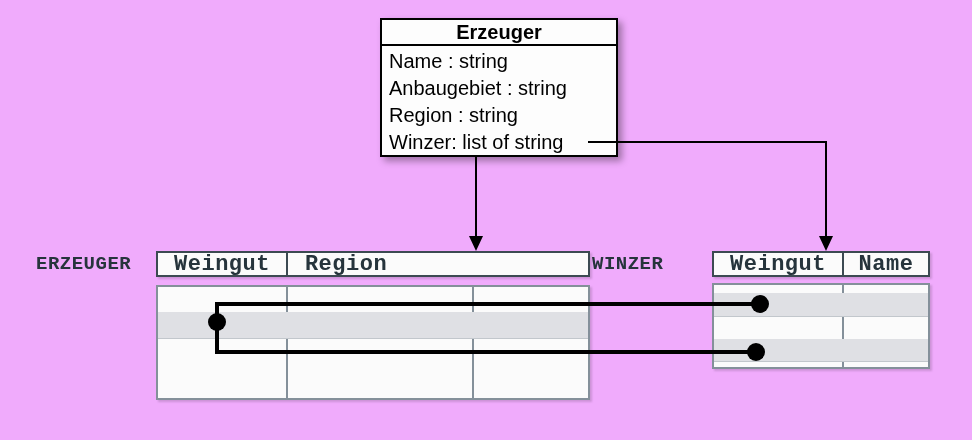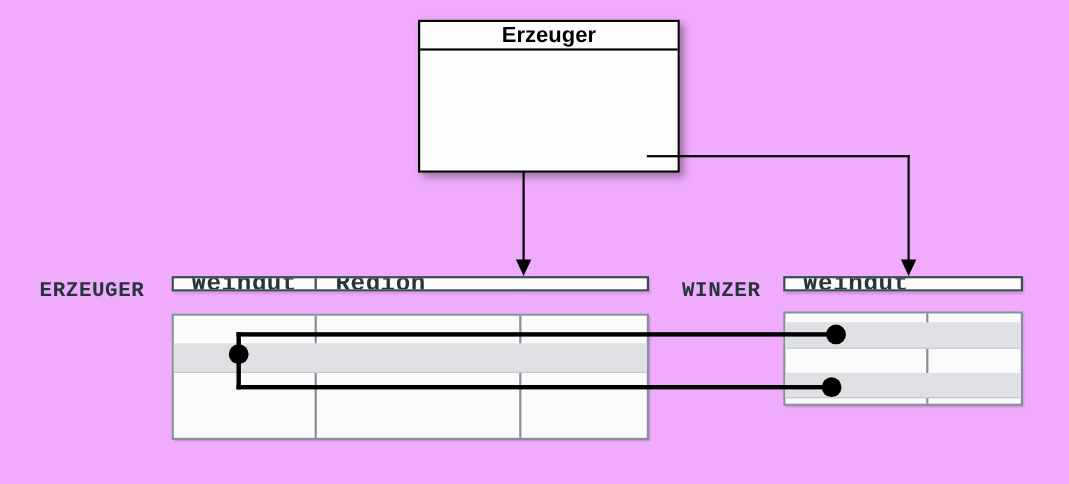--- a/index.html
+++ b/index.html
@@ -44,21 +44,21 @@
   .tbl-label{
     position:absolute;
     font-family:"Liberation Mono","DejaVu Sans Mono",monospace;
     font-weight:bold;font-size:19px;color:#26343c;
     letter-spacing:0.5px;white-space:nowrap;
     z-index:3;
   }
 
   
   .tbl-header{
-    position:absolute;top:251px;height:14px;
+    position:absolute;top:251px;height:26px;
     box-sizing:border-box;
     border:2px solid #3c4a52;
     background:#fbfbfb;
     display:flex;
     box-shadow:2px 2px 2px rgba(0,0,0,0.15);
     z-index:3;
   }
   .hcell{
     box-sizing:border-box;
     display:flex;align-items:center;justify-content:center;
@@ -93,20 +93,26 @@
     background:#000;z-index:21;
   }
 </style>
 </head>
 <body>
 
 <div class="canvas">
 
   <div class="class-box">
     <div class="class-title">Erzeuger</div>
+    <div class="class-attrs">
+      <div class="class-attr">Name : string</div>
+      <div class="class-attr">Anbaugebiet : string</div>
+      <div class="class-attr">Region : string</div>
+      <div class="class-attr">Winzer: list of string</div>
+    </div>
   </div>
 
   <div class="thin-line" style="left:475px;top:156px;width:2px;height:84px;"></div>
   <div class="arrowhead" style="left:469px;top:236px;"></div>
 
   <div class="thin-line" style="left:588px;top:141px;width:239px;height:2px;"></div>
   <div class="thin-line" style="left:825px;top:141px;width:2px;height:99px;"></div>
   <div class="arrowhead" style="left:819px;top:236px;"></div>
 
   <div class="tbl-label" style="left:36px;top:253px;">ERZEUGER</div>
@@ -115,24 +121,25 @@
     <div class="hcell" style="width:128px;">Weingut</div>
     <div class="hcell" style="width:118px;">Region</div>
   </div>
 
   <div class="tbl-body" style="left:156px;top:285px;width:434px;height:115px;">
     <div class="col-line" style="left:128px;"></div>
     <div class="col-line" style="left:314px;"></div>
     <div class="row-highlight" style="top:25px;height:26px;"></div>
   </div>
 
-  <div class="tbl-label" style="left:620px;top:253px;">WINZER</div>
+  <div class="tbl-label" style="left:592px;top:253px;">WINZER</div>
 
   <div class="tbl-header" style="left:712px;width:218px;">
     <div class="hcell" style="width:128px;">Weingut</div>
+    <div class="hcell" style="width:86px;">Name</div>
   </div>
 
   <div class="tbl-body" style="left:712px;top:283px;width:218px;height:86px;">
     <div class="col-line" style="left:128px;"></div>
     <div class="row-highlight" style="top:8px;height:23px;"></div>
     <div class="row-highlight" style="top:54px;height:22px;"></div>
   </div>
 
   <div class="rel-line" style="left:215px;top:302px;width:547px;height:4px;"></div>
   <div class="rel-line" style="left:215px;top:302px;width:4px;height:52px;"></div>

